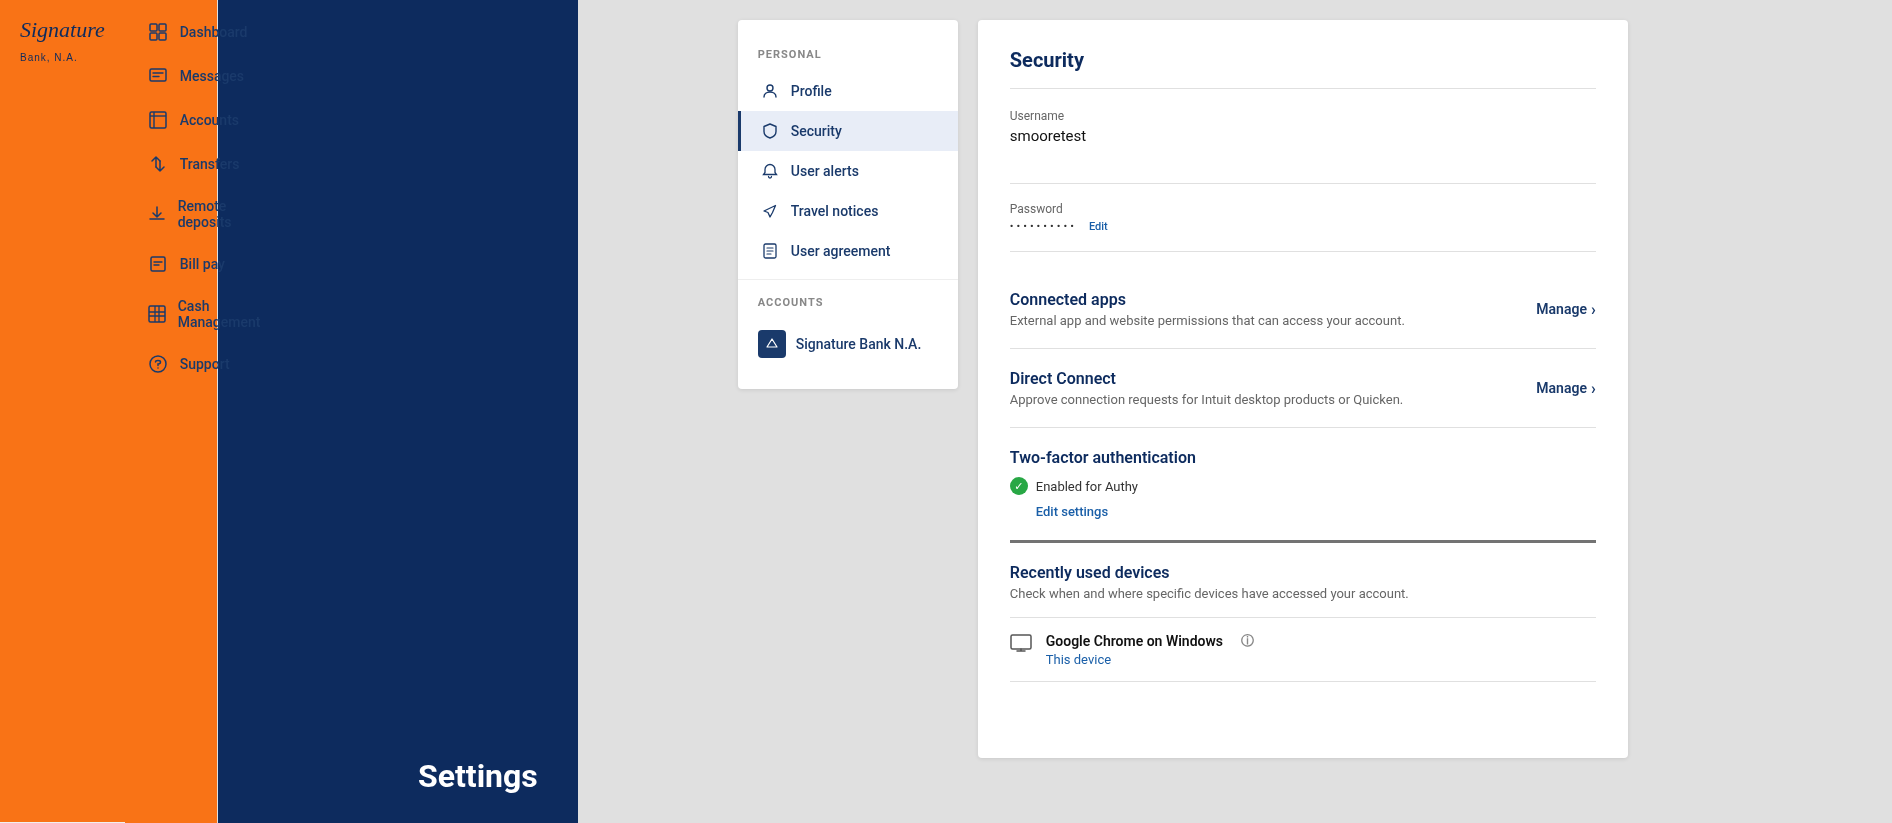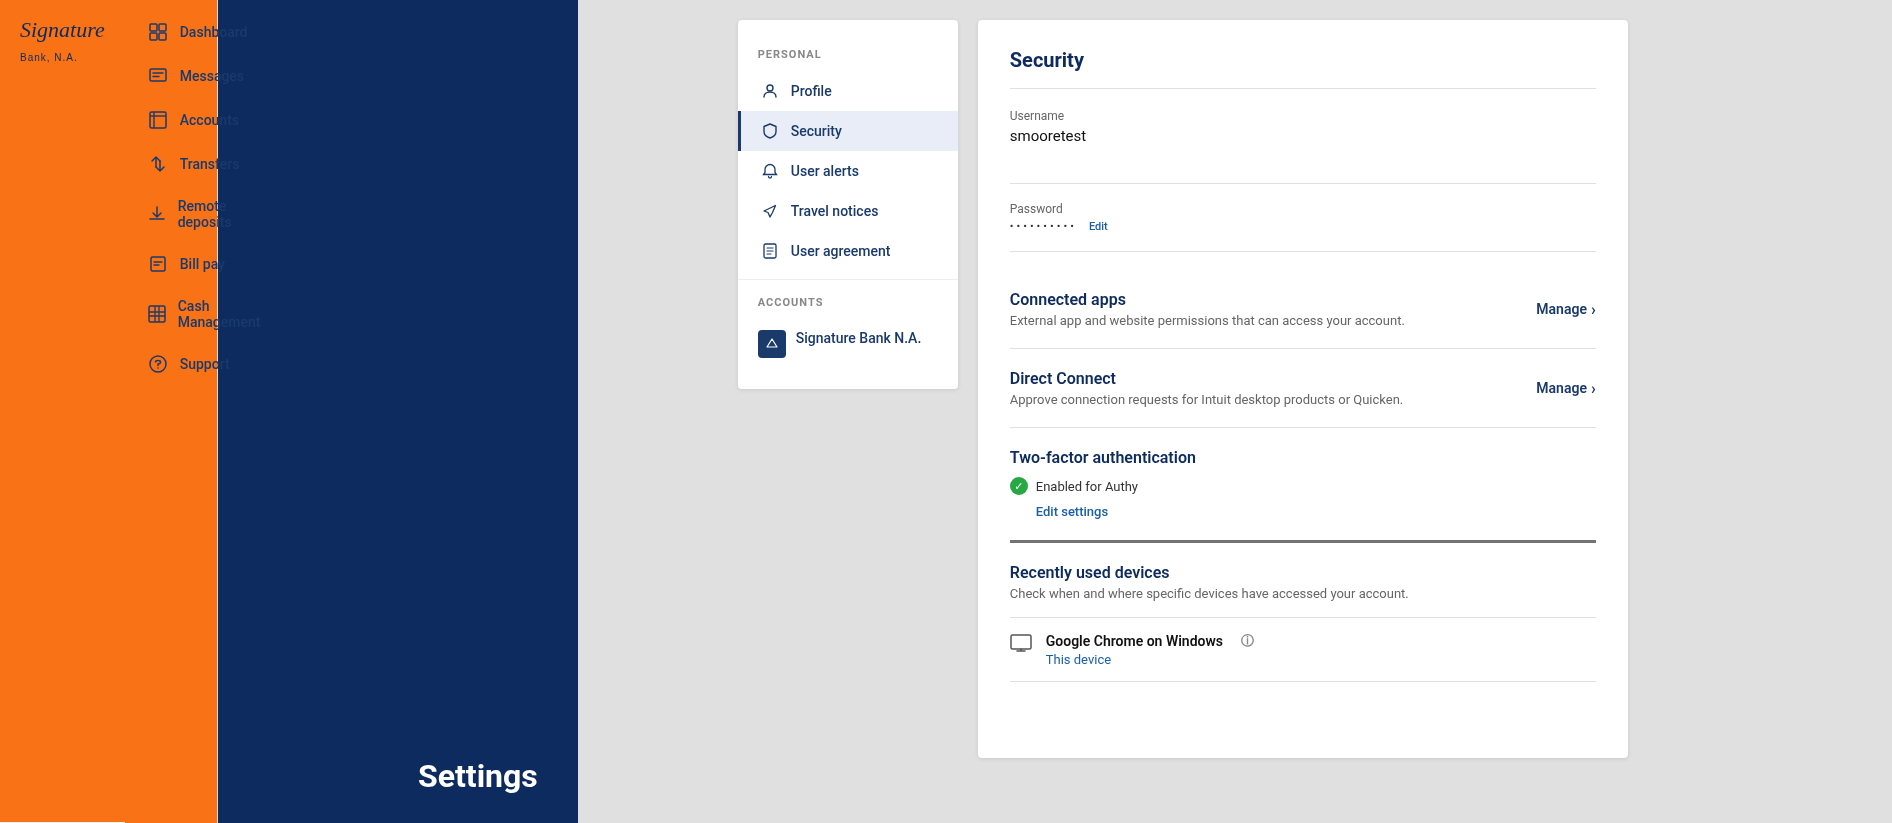--- a/index.html
+++ b/index.html
@@ -146,20 +146,21 @@
       font-weight: 700;
       color: #888;
       letter-spacing: 1px;
       padding: 16px 20px 10px 20px;
       text-transform: uppercase;
       border-top: 1px solid #eee;
       margin-top: 8px;
     }
     .account-item {
       display: flex;
+      align-items: center;
       gap: 10px;
       padding: 11px 20px;
       cursor: pointer;
     }
     .account-icon-box {
       width: 28px;
       height: 28px;
       background: #1a3a6b;
       border-radius: 4px;
       display: flex;

